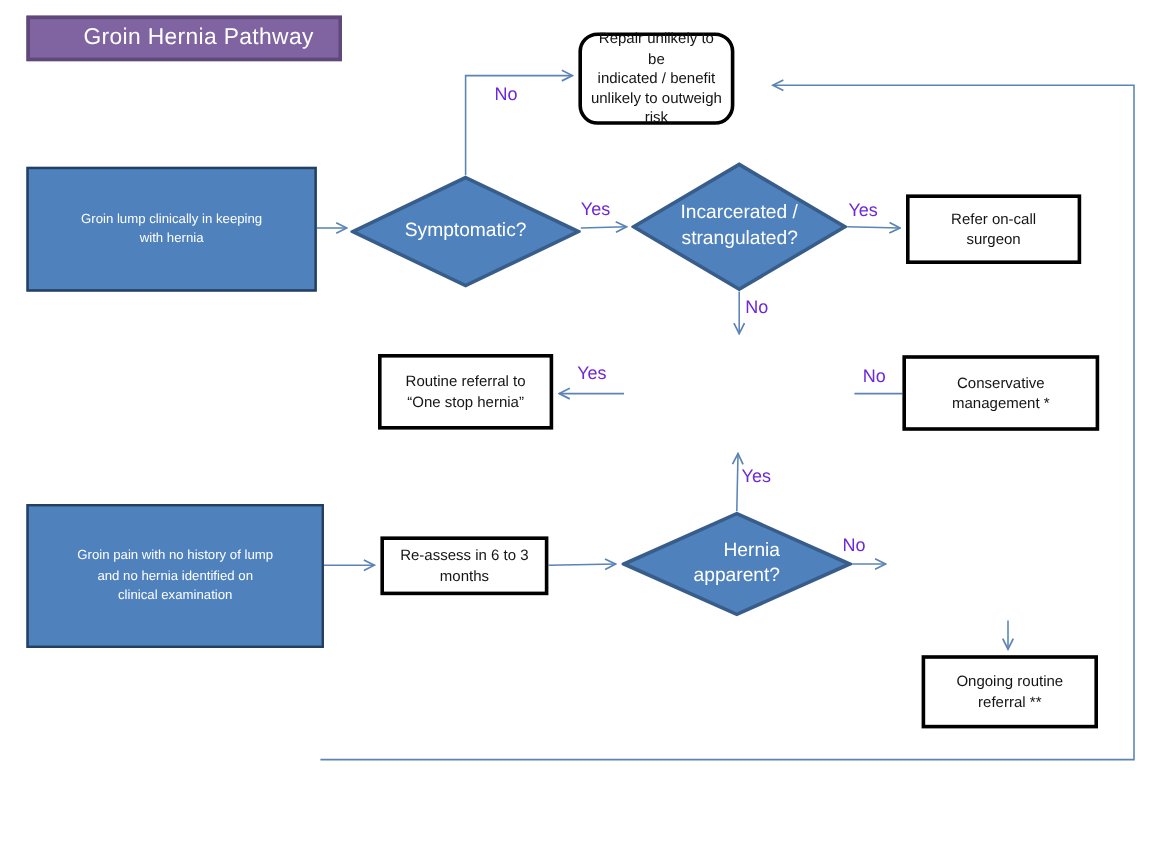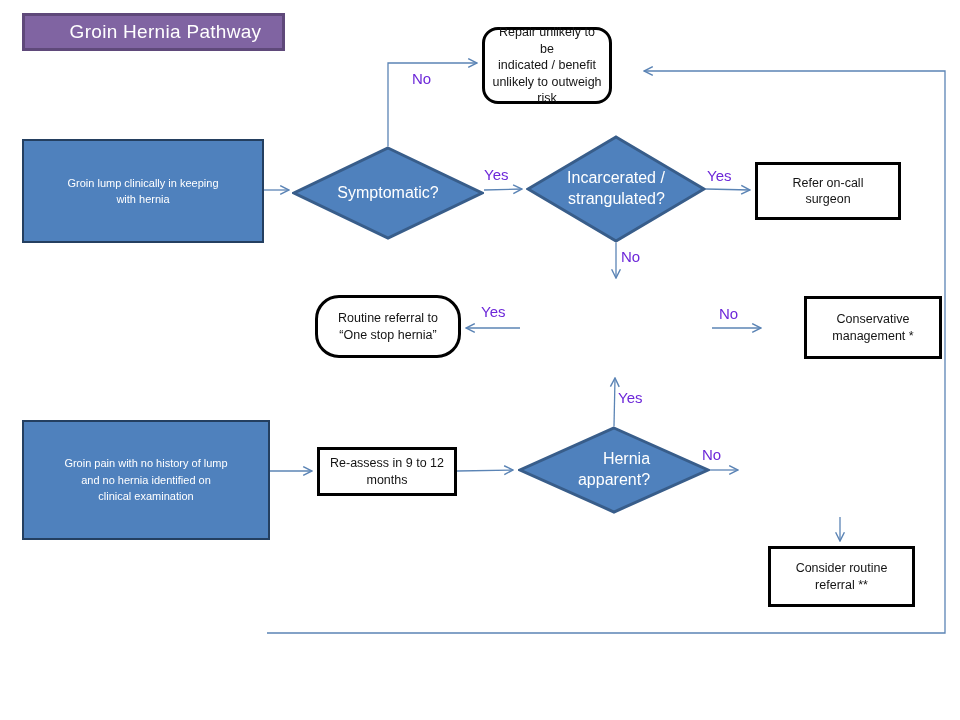--- a/index.html
+++ b/index.html
@@ -73,37 +73,37 @@
 indicated / benefit
 unlikely to outweigh
 risk</div>
   </div>
 
   <div class="node outcome" style="left:755px; top:162px; width:146px; height:58px;align-items:center;">
     <div class="node-text">Refer on-call
 surgeon</div>
   </div>
 
-  <div class="node outcome" style="left:315px; top:295px; width:146px; height:63px;border-radius:24px;">
+  <div class="node outcome" style="left:315px; top:295px; width:146px; height:63px;">
     <div class="node-text">Routine referral to
 “One stop hernia”</div>
   </div>
 
-  <div class="node outcome" style="left:804px; top:296px; width:138px; height:63px;">
+  <div class="node outcome" style="left:752px; top:296px; width:164px; height:63px;">
     <div class="node-text">Conservative
 management *</div>
   </div>
 
   <div class="node outcome" style="left:317px; top:447px; width:140px; height:49px;">
-    <div class="node-text">Re-assess in 9 to 12
+    <div class="node-text">Re-assess in 6 to 3
 months</div>
   </div>
 
   <div class="node outcome" style="left:768px; top:546px; width:147px; height:61px;">
-    <div class="node-text">Consider routine
+    <div class="node-text">Ongoing routine
 referral **</div>
   </div>
 
   <div class="node source" style="left:22px; top:139px; width:242px; height:104px;">
     <div class="node-text">Groin lump clinically in keeping
 with hernia</div>
   </div>
 
   <div class="node source" style="left:22px; top:420px; width:248px; height:120px;">
     <div class="node-text">Groin pain with no history of lump

